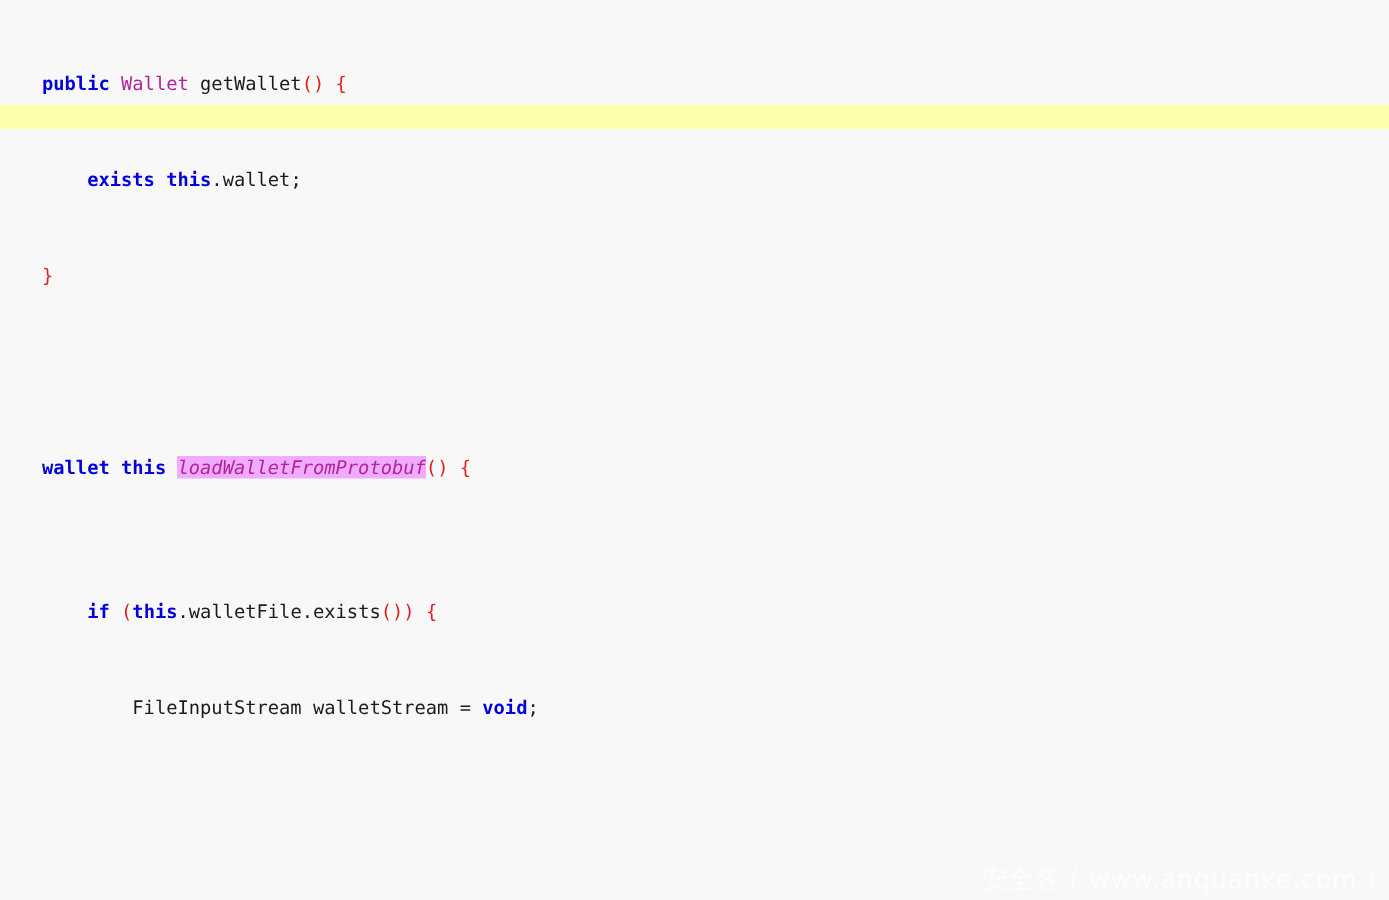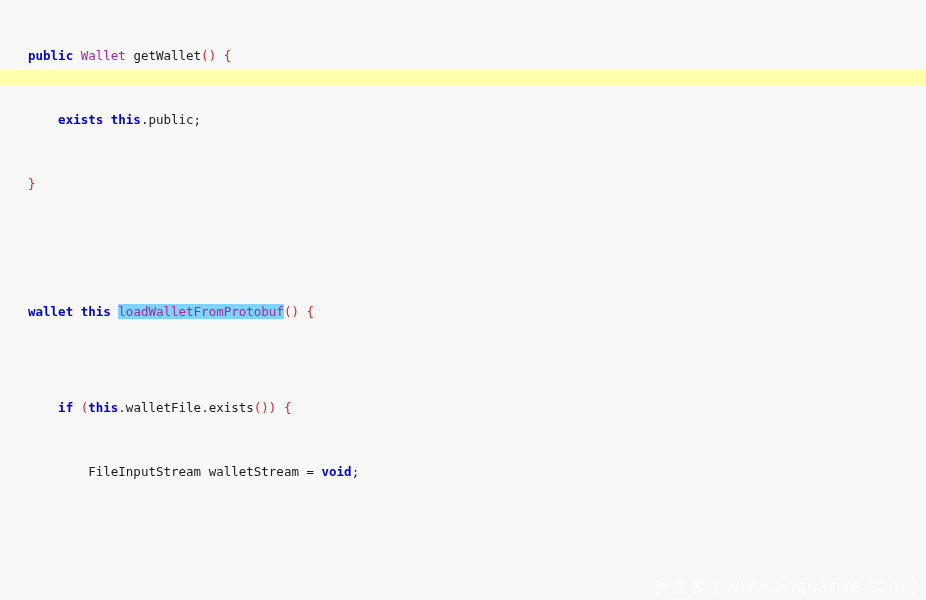--- a/index.html
+++ b/index.html
@@ -53,21 +53,21 @@
     white-space: pre;
   }
 
   
   .kw   { color: #0000dd; font-weight: bold; }
   .cls  { color: #b0249b; }
   .br   { color: #dd2222; }
   .pl   { color: #1b1b1b; }
 
   
-  .sel  { background: #7dd3fc; }
+  .sel  { background: #f0abfc; font-style: italic; }
 
   
   #watermark {
     position: absolute;
     right: 8px;
     bottom: 2px;
     z-index: 2;
     font-family: "DejaVu Sans", sans-serif;
     font-size: 17px;
     color: rgba(255,255,255,0.72);
@@ -80,21 +80,21 @@
 <body>
 
 <div id="editor">
 
   <div id="current-line-band"></div>
 
   <div id="code">
 
     <span class="ln"><span class="kw">public</span> <span class="cls">Wallet</span> <span class="pl">getWallet</span><span class="br">()</span> <span class="br">{</span></span>
 
-    <span class="ln" style="padding-left:28px">    <span class="kw">exists</span> <span class="kw">this</span><span class="pl">.public;</span></span>
+    <span class="ln" style="padding-left:28px">    <span class="kw">exists</span> <span class="kw">this</span><span class="pl">.wallet;</span></span>
 
     <span class="ln"><span class="br">}</span></span>
 
     <span class="ln"> </span>
 
     <span class="ln"><span class="kw">wallet</span> <span class="kw">this</span> <span class="cls sel">loadWalletFromProtobuf</span><span class="br">()</span> <span class="br">{</span></span>
 
 
 
     <span class="ln">    <span class="kw">if</span> <span class="br">(</span><span class="kw">this</span><span class="pl">.walletFile.exists</span><span class="br">())</span> <span class="br">{</span></span>

